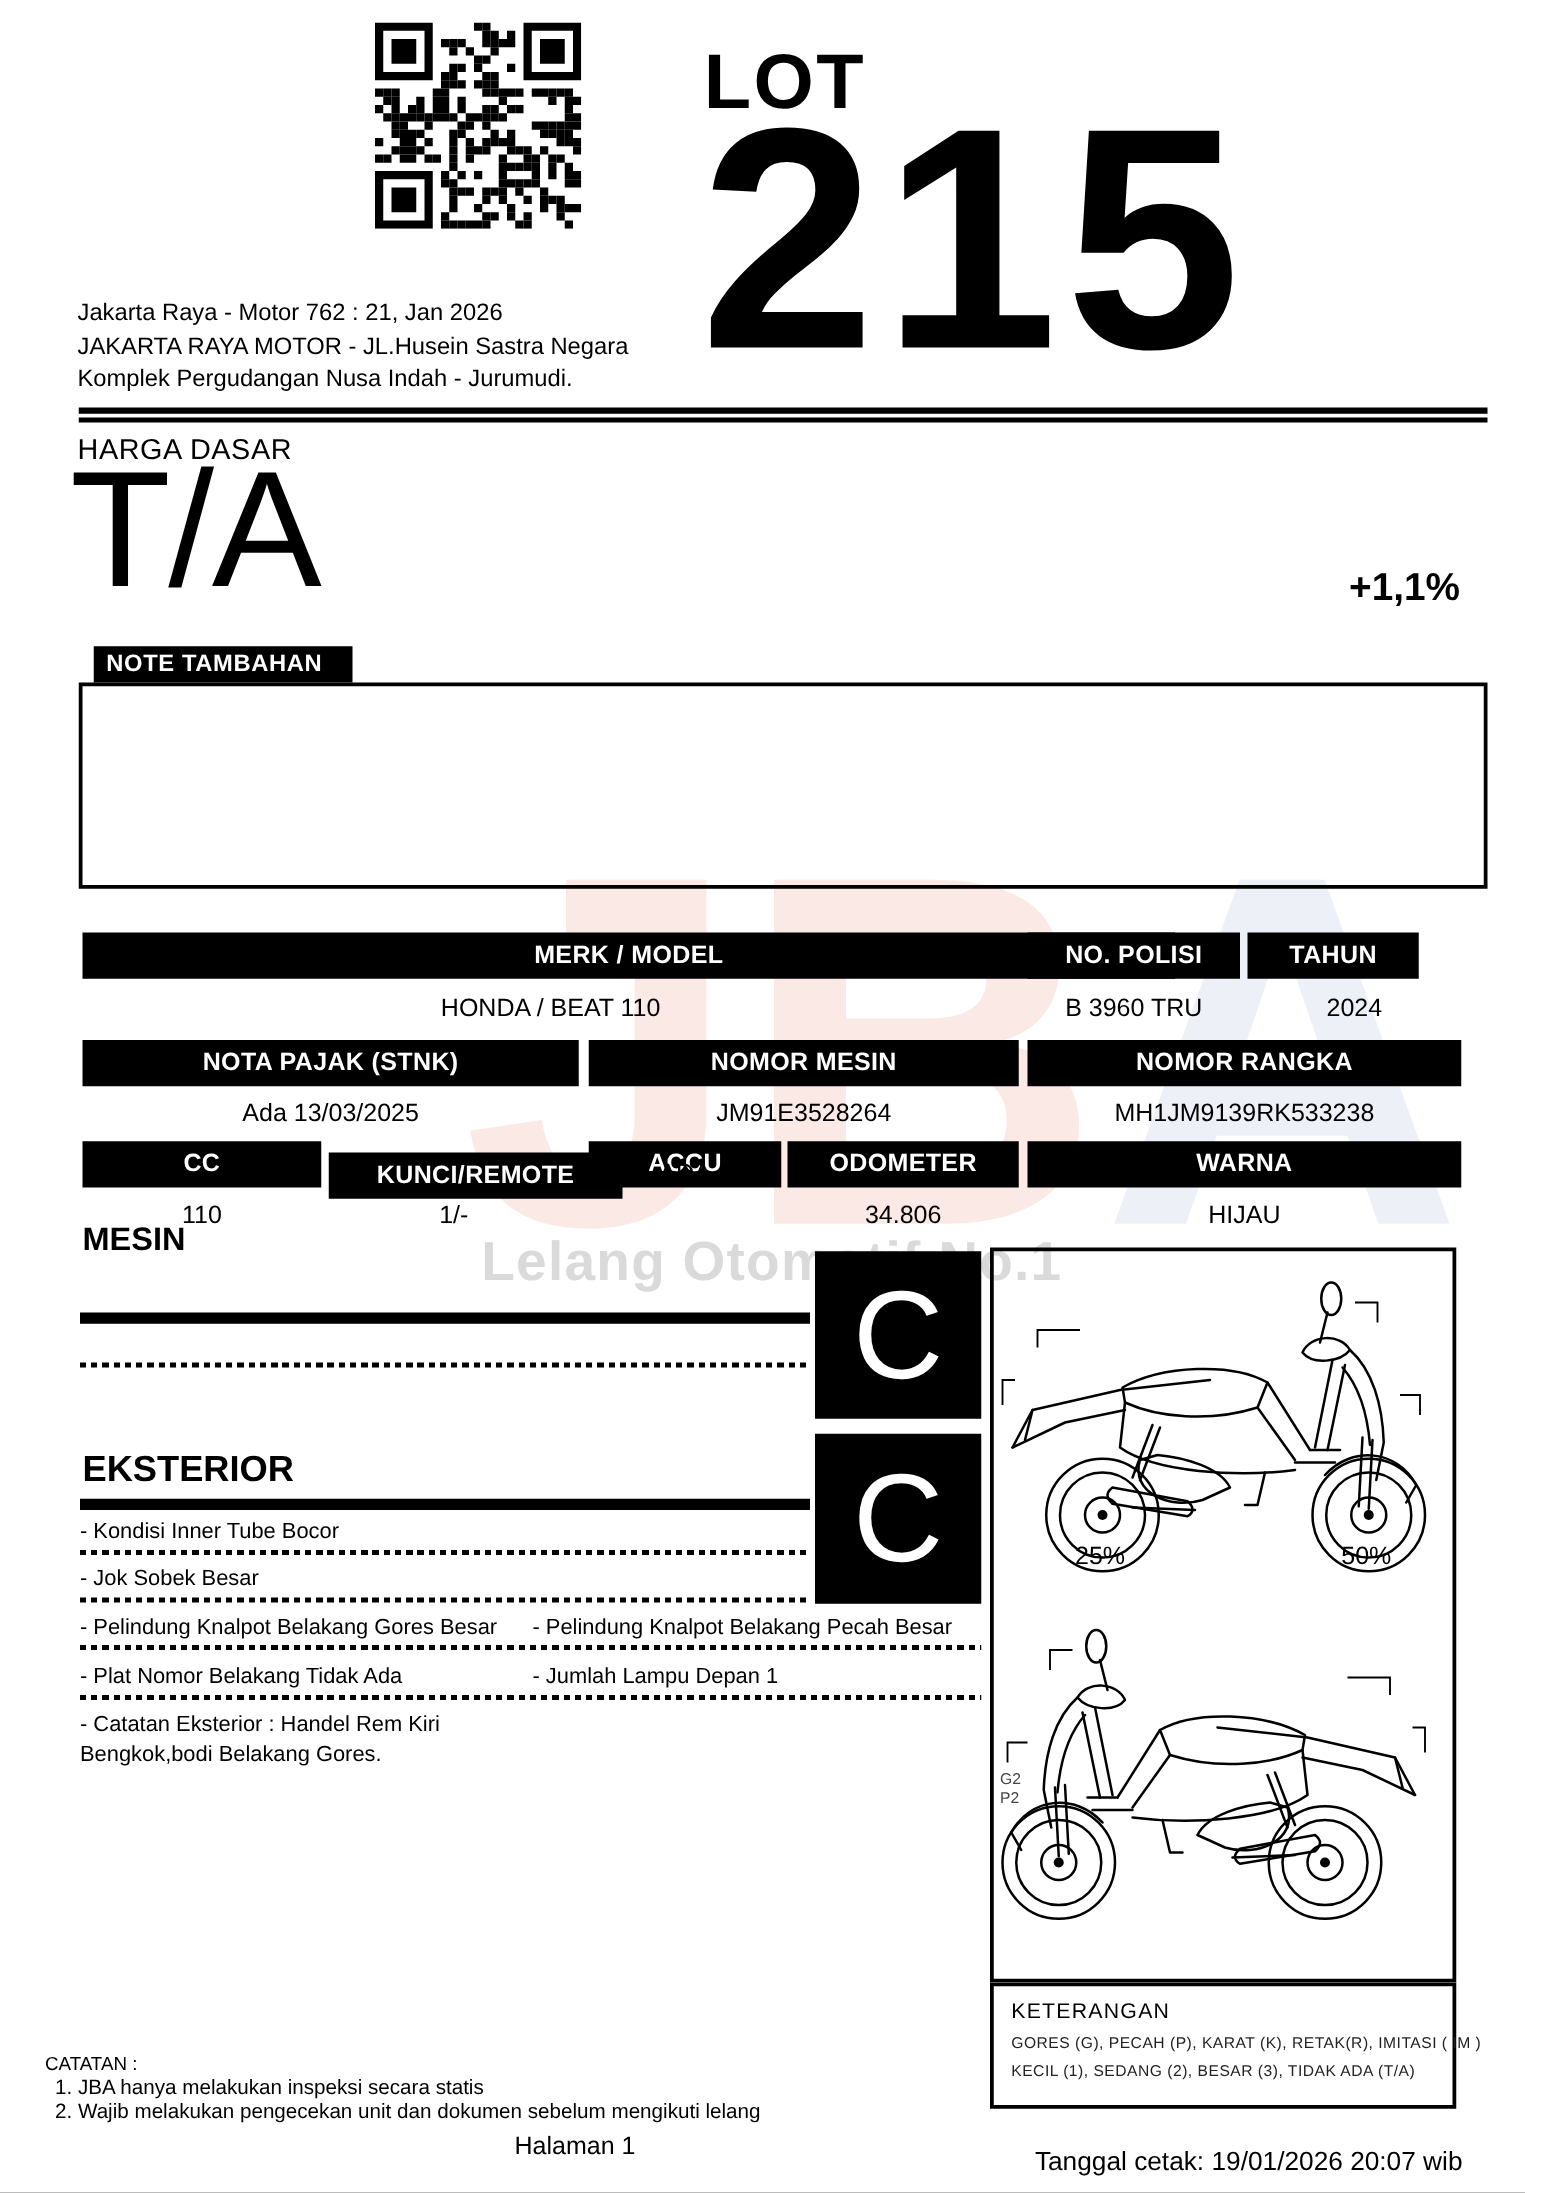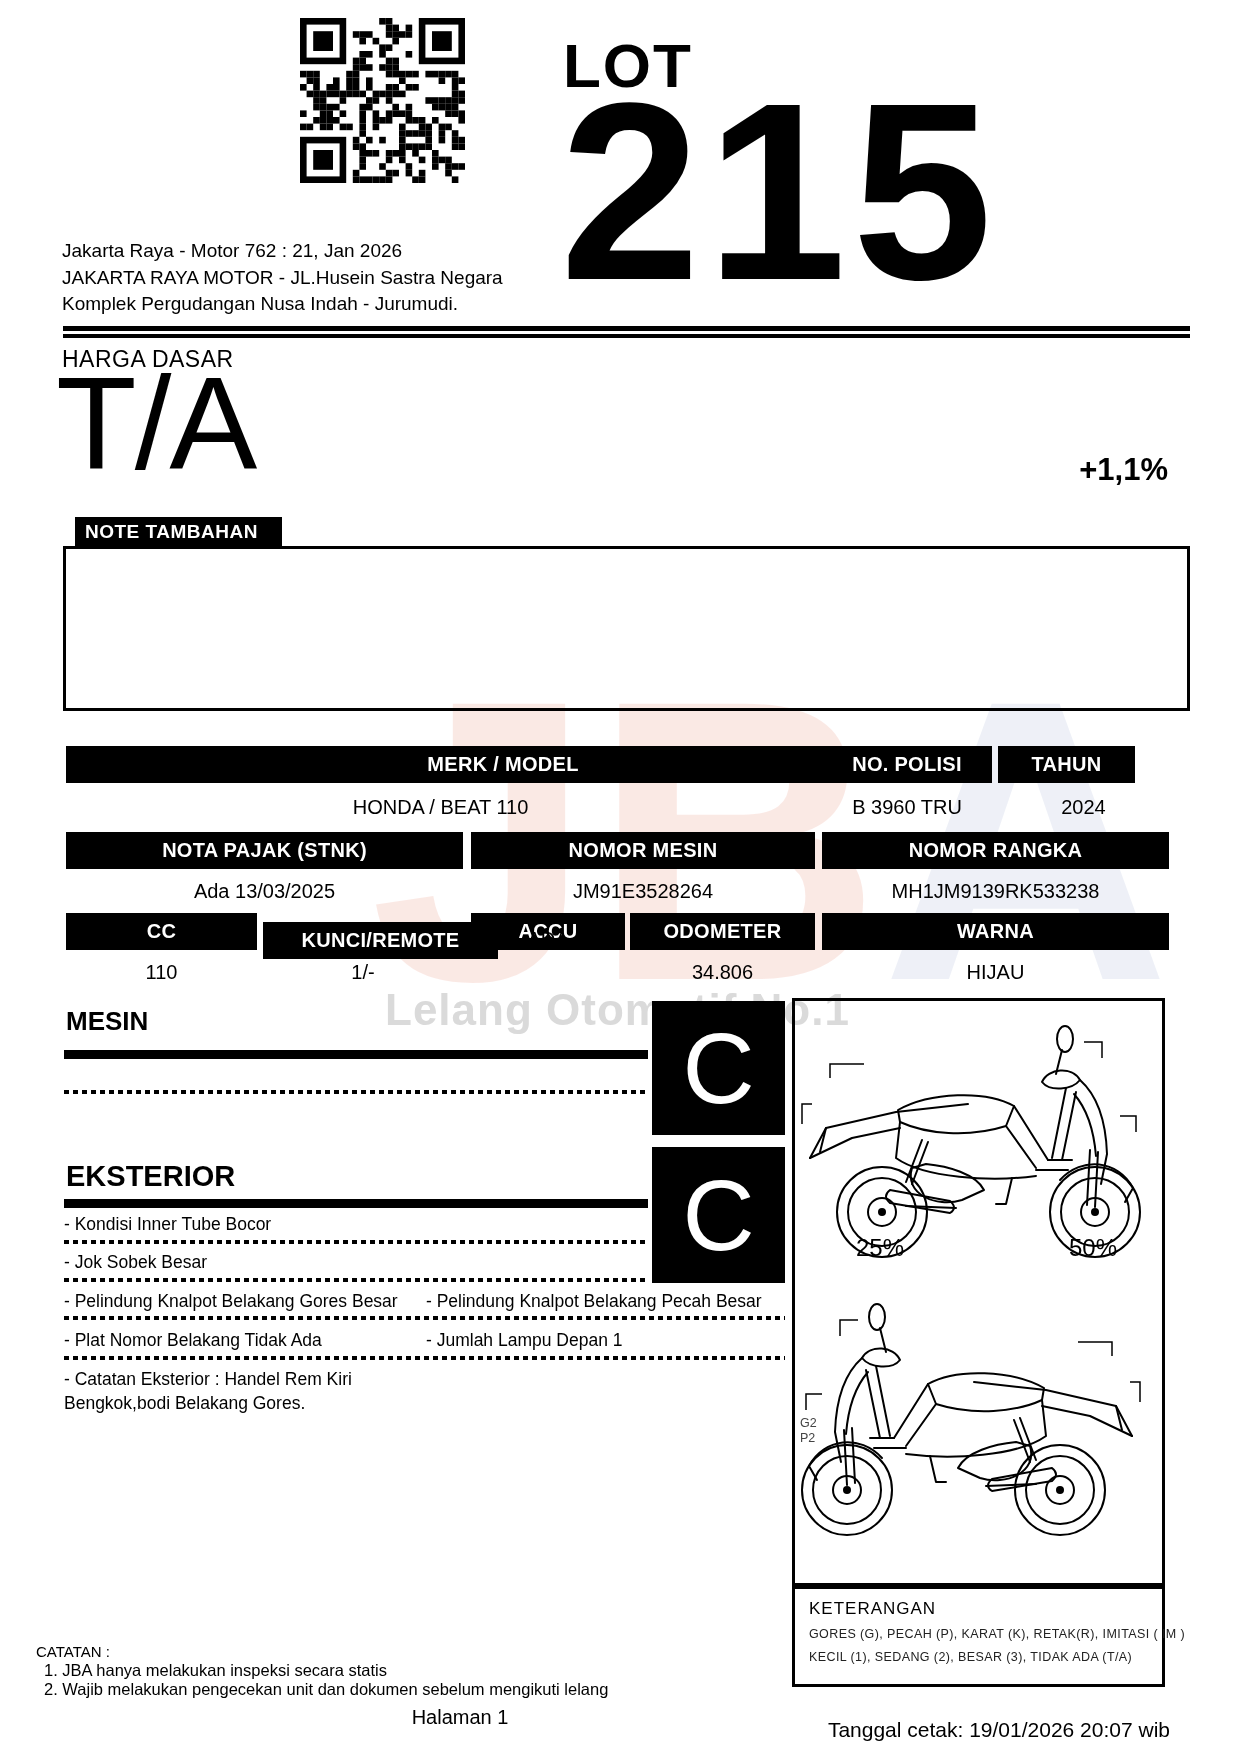--- a/index.html
+++ b/index.html
@@ -38,21 +38,21 @@
   .sec-title{position:absolute;font-weight:bold;}
   .bar{position:absolute;height:9px;background:#000;}
   .dots{position:absolute;height:4px;
         background-image:repeating-linear-gradient(90deg,#000 0 5px,transparent 5px 9px);}
   .note-line{position:absolute;font-size:17.5px;}
   .grade{position:absolute;background:#000;color:#fff;display:flex;align-items:center;
          justify-content:center;font-size:100px;}
   
   .diagram-box{position:absolute;left:792px;top:998px;width:373px;height:588px;
                border:3px solid #000;box-sizing:border-box;background:transparent;}
-  .tread{position:absolute;font-size:24px;width:70px;text-align:center;}
+  .tread{position:absolute;font-size:20px;width:70px;text-align:center;}
   .marks{position:absolute;left:800px;top:1416px;font-size:12.5px;line-height:15px;color:#444;}
   .ket-box{position:absolute;left:792px;top:1586px;width:373px;height:101px;
            border:3px solid #000;box-sizing:border-box;background:#fff;}
   .ket-title{position:absolute;left:14px;top:10px;font-size:17px;letter-spacing:1px;}
   .ket-line{position:absolute;left:14px;font-size:12.5px;letter-spacing:.4px;color:#222;white-space:nowrap;}
   
   .catatan-title{position:absolute;left:36px;top:1643px;font-size:15px;}
   .catatan-item{position:absolute;left:44px;font-size:16.5px;}
   .page-num{position:absolute;left:350px;top:1706px;width:220px;text-align:center;font-size:20px;}
   .printed{position:absolute;left:790px;top:1718px;width:380px;text-align:right;font-size:21px;}
@@ -326,21 +326,21 @@
   <div class="hdr" style="left:263px;top:922px;width:235px;">KUNCI/REMOTE</div>
   <div class="hdr" style="left:471px;top:913px;width:154px;">ACCU</div>
   <div class="hdr" style="left:630px;top:913px;width:185px;">ODOMETER</div>
   <div class="hdr" style="left:822px;top:913px;width:347px;">WARNA</div>
   <div class="val" style="left:66px;top:961px;width:191px;">110</div>
   <div class="val" style="left:263px;top:961px;width:200px;">1/-</div>
   <div class="val" style="left:471px;top:928px;width:154px;">ADA</div>
   <div class="val" style="left:630px;top:961px;width:185px;">34.806</div>
   <div class="val" style="left:822px;top:961px;width:347px;">HIJAU</div>
 
-  <div class="sec-title" style="left:66px;top:1006px;font-size:26px;">MESIN</div>
+  <div class="sec-title" style="left:66px;top:976px;font-size:26px;">MESIN</div>
   <div class="bar" style="left:64px;top:1050px;width:584px;"></div>
   <div class="dots" style="left:64px;top:1090px;width:584px;"></div>
   <div class="grade" style="left:652px;top:1001px;width:133px;height:134px;">C</div>
 
   <div class="sec-title" style="left:66px;top:1160px;font-size:29px;">EKSTERIOR</div>
   <div class="bar" style="left:64px;top:1199px;width:584px;"></div>
   <div class="grade" style="left:652px;top:1147px;width:133px;height:136px;">C</div>
 
   <div class="note-line" style="left:64px;top:1214px;">- Kondisi Inner Tube Bocor</div>
   <div class="dots" style="left:64px;top:1240px;width:584px;"></div>

